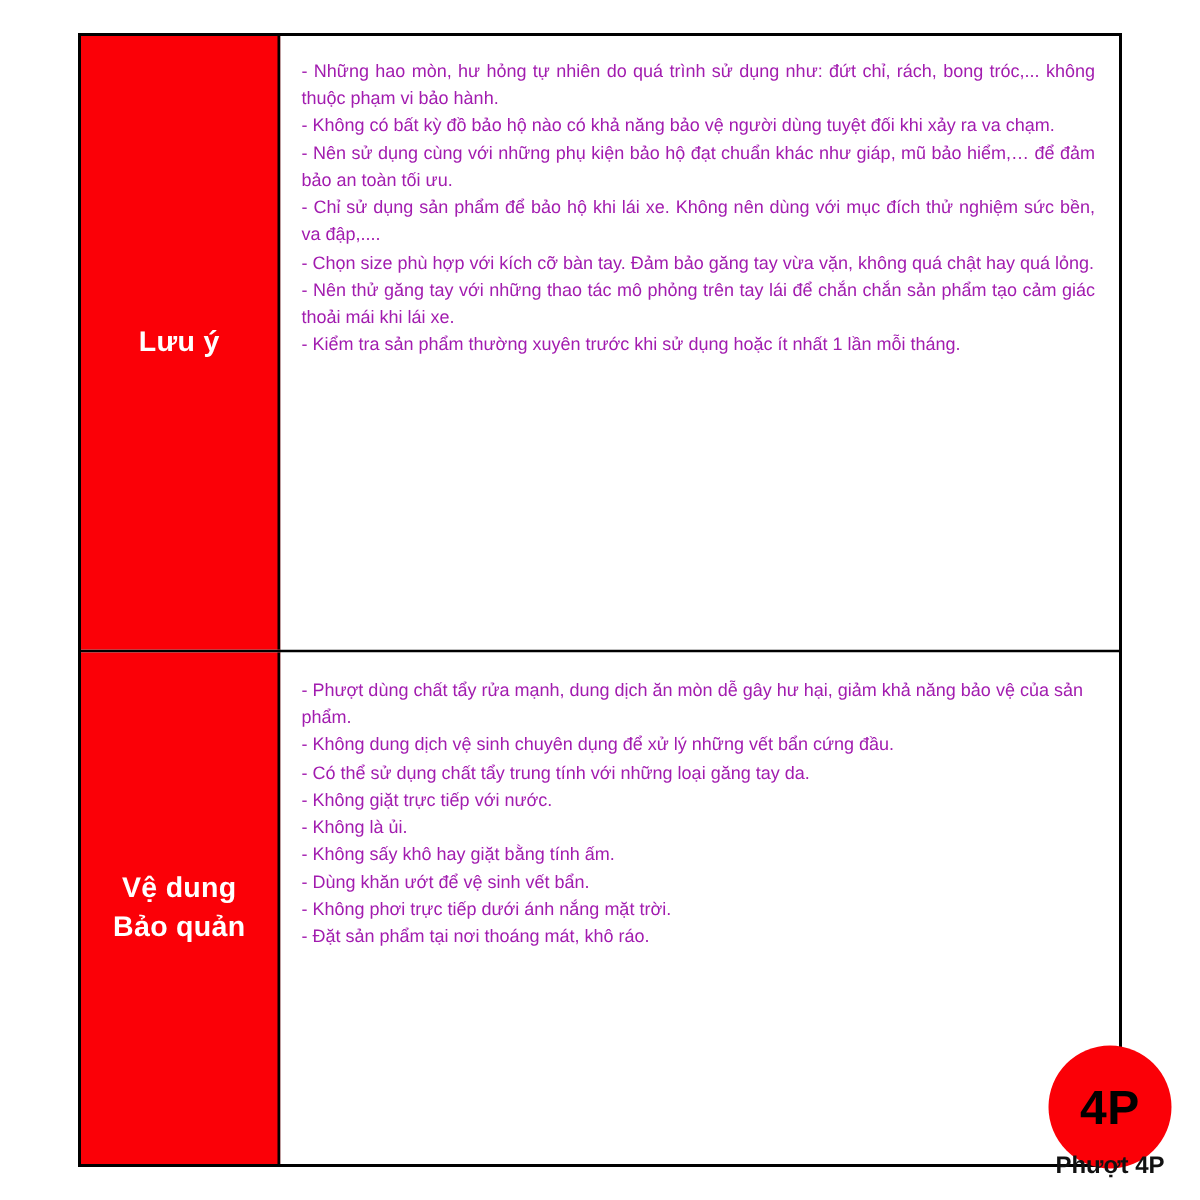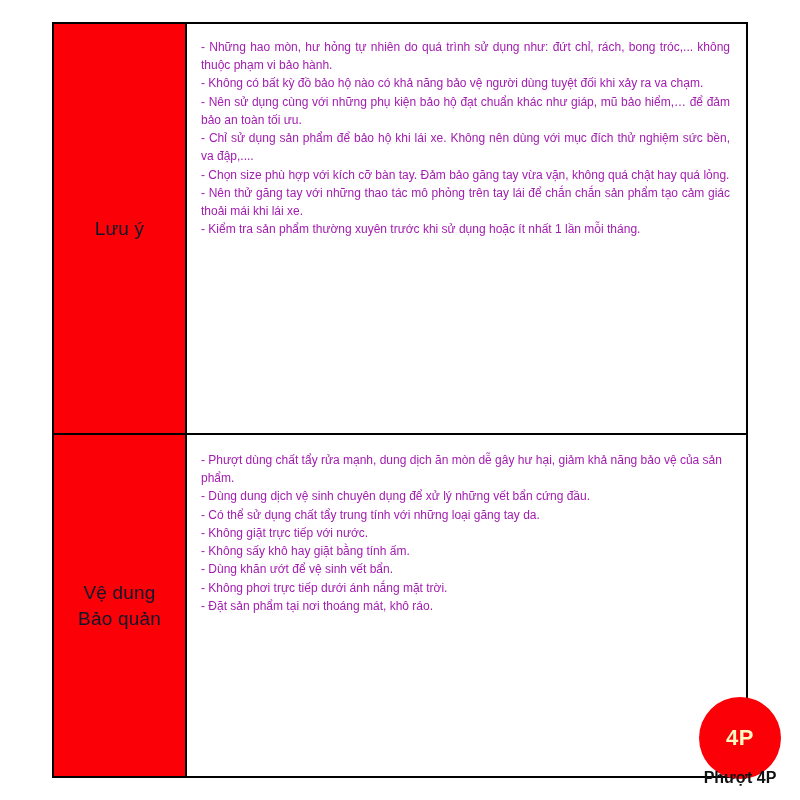--- a/index.html
+++ b/index.html
@@ -42,22 +42,22 @@
   .label-cell {
     width: 133px;
     flex: 0 0 133px;
     background: #fb0007;
     border-right: 2px solid #000000;
     box-sizing: border-box;
     display: flex;
     align-items: center;
     justify-content: center;
     text-align: center;
-    color: #0f172a;
-    font-weight: normal;
+    color: #ffffff;
+    font-weight: bold;
     font-size: 19px;
     line-height: 1.35;
     letter-spacing: 0.2px;
   }
   .content-cell {
     flex: 1 1 auto;
     box-sizing: border-box;
     padding: 14px 16px 10px 14px;
     background: #ffffff;
     color: #a21caf;
@@ -88,23 +88,23 @@
     pointer-events: none;
   }
   .watermark-circle {
     width: 82px;
     height: 82px;
     border-radius: 50%;
     background: #fb0007;
     display: flex;
     align-items: center;
     justify-content: center;
-    color: #fef9c3;
+    color: #000000;
     font-weight: bold;
-    font-size: 22px;
+    font-size: 32px;
     letter-spacing: 0.5px;
   }
   .watermark-text {
     margin-top: -10px;
     color: #111111;
     font-weight: bold;
     font-size: 16px;
     background: transparent;
   }
 </style>
@@ -132,23 +132,24 @@
 
     <div class="row row-bottom">
       <div class="label-cell">
         <span>
           <span>Vệ dung</span><br>
           <span>Bảo quản</span>
         </span>
       </div>
       <div class="content-cell content-bottom">
         <p>- Phượt dùng chất tẩy rửa mạnh, dung dịch ăn mòn dễ gây hư hại, giảm khả năng bảo vệ của sản phẩm.</p>
-        <p>- Dùng dung dịch vệ sinh chuyên dụng để xử lý những vết bẩn cứng đầu.</p>
+        <p>- Không dung dịch vệ sinh chuyên dụng để xử lý những vết bẩn cứng đầu.</p>
         <p>- Có thể sử dụng chất tẩy trung tính với những loại găng tay da.</p>
         <p>- Không giặt trực tiếp với nước.</p>
+        <p>- Không là ủi.</p>
         <p>- Không sấy khô hay giặt bằng tính ấm.</p>
         <p>- Dùng khăn ướt để vệ sinh vết bẩn.</p>
         <p>- Không phơi trực tiếp dưới ánh nắng mặt trời.</p>
         <p>- Đặt sản phẩm tại nơi thoáng mát, khô ráo.</p>
       </div>
     </div>
 
   </div>
 
   <div class="watermark">

